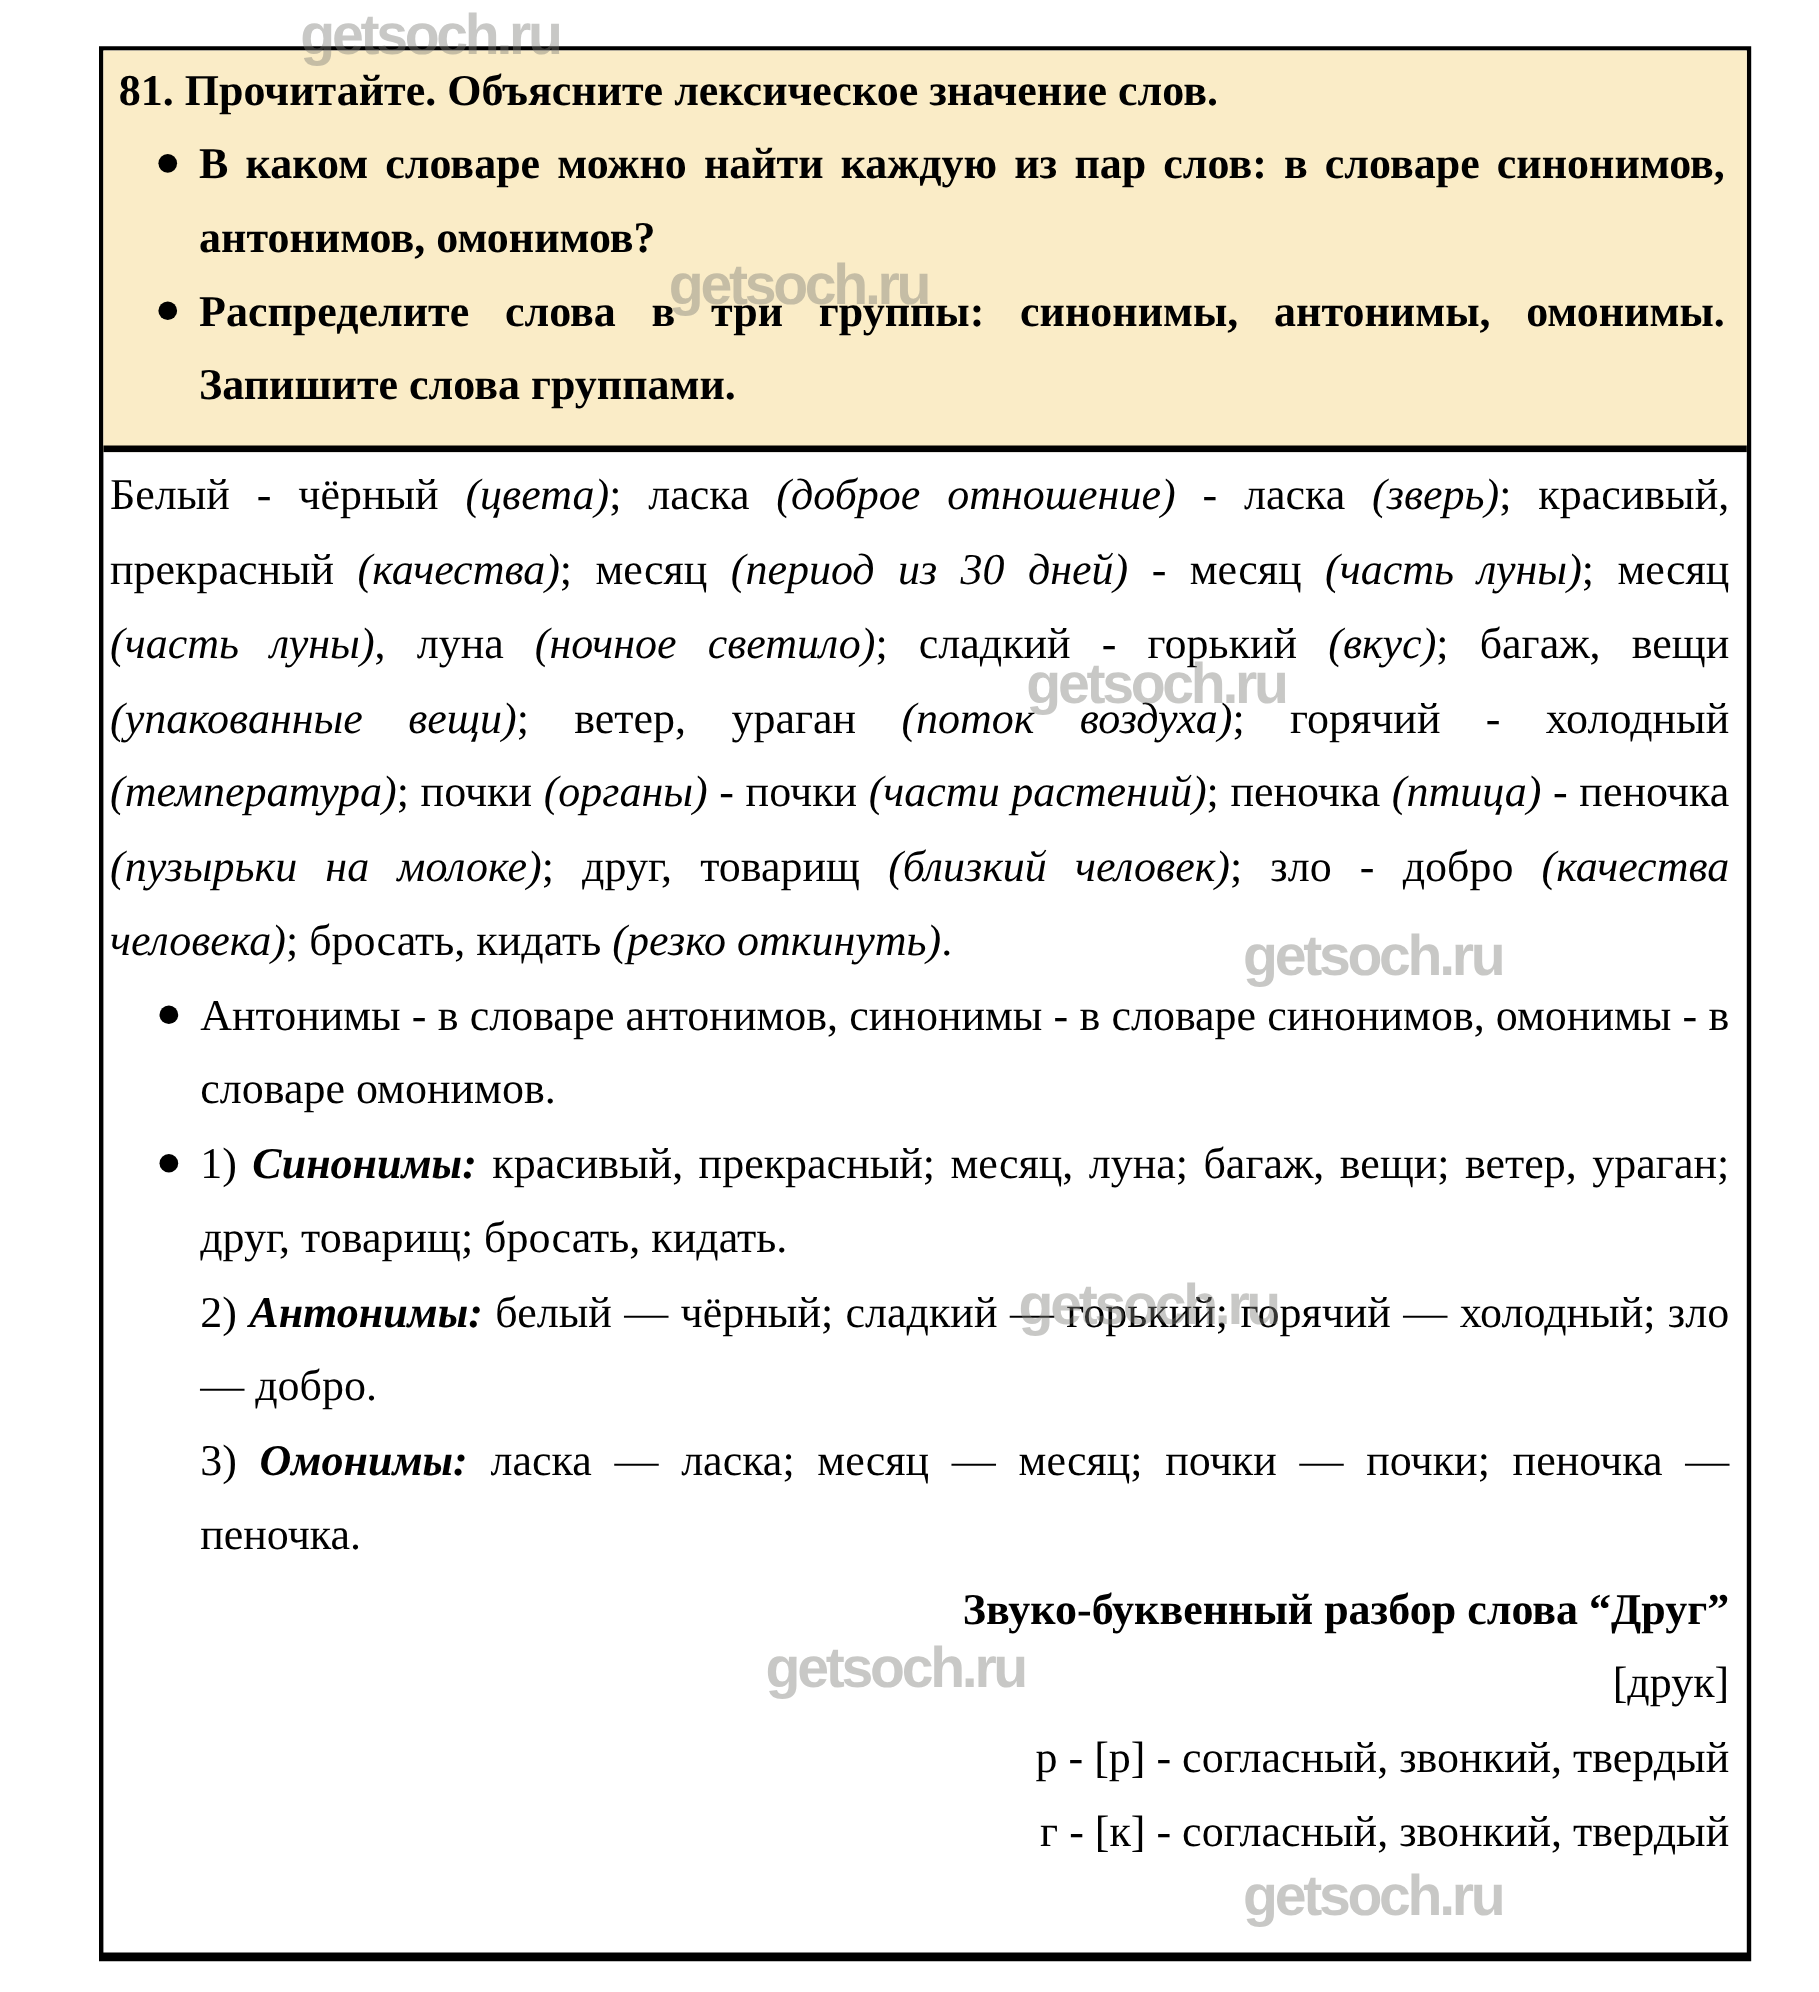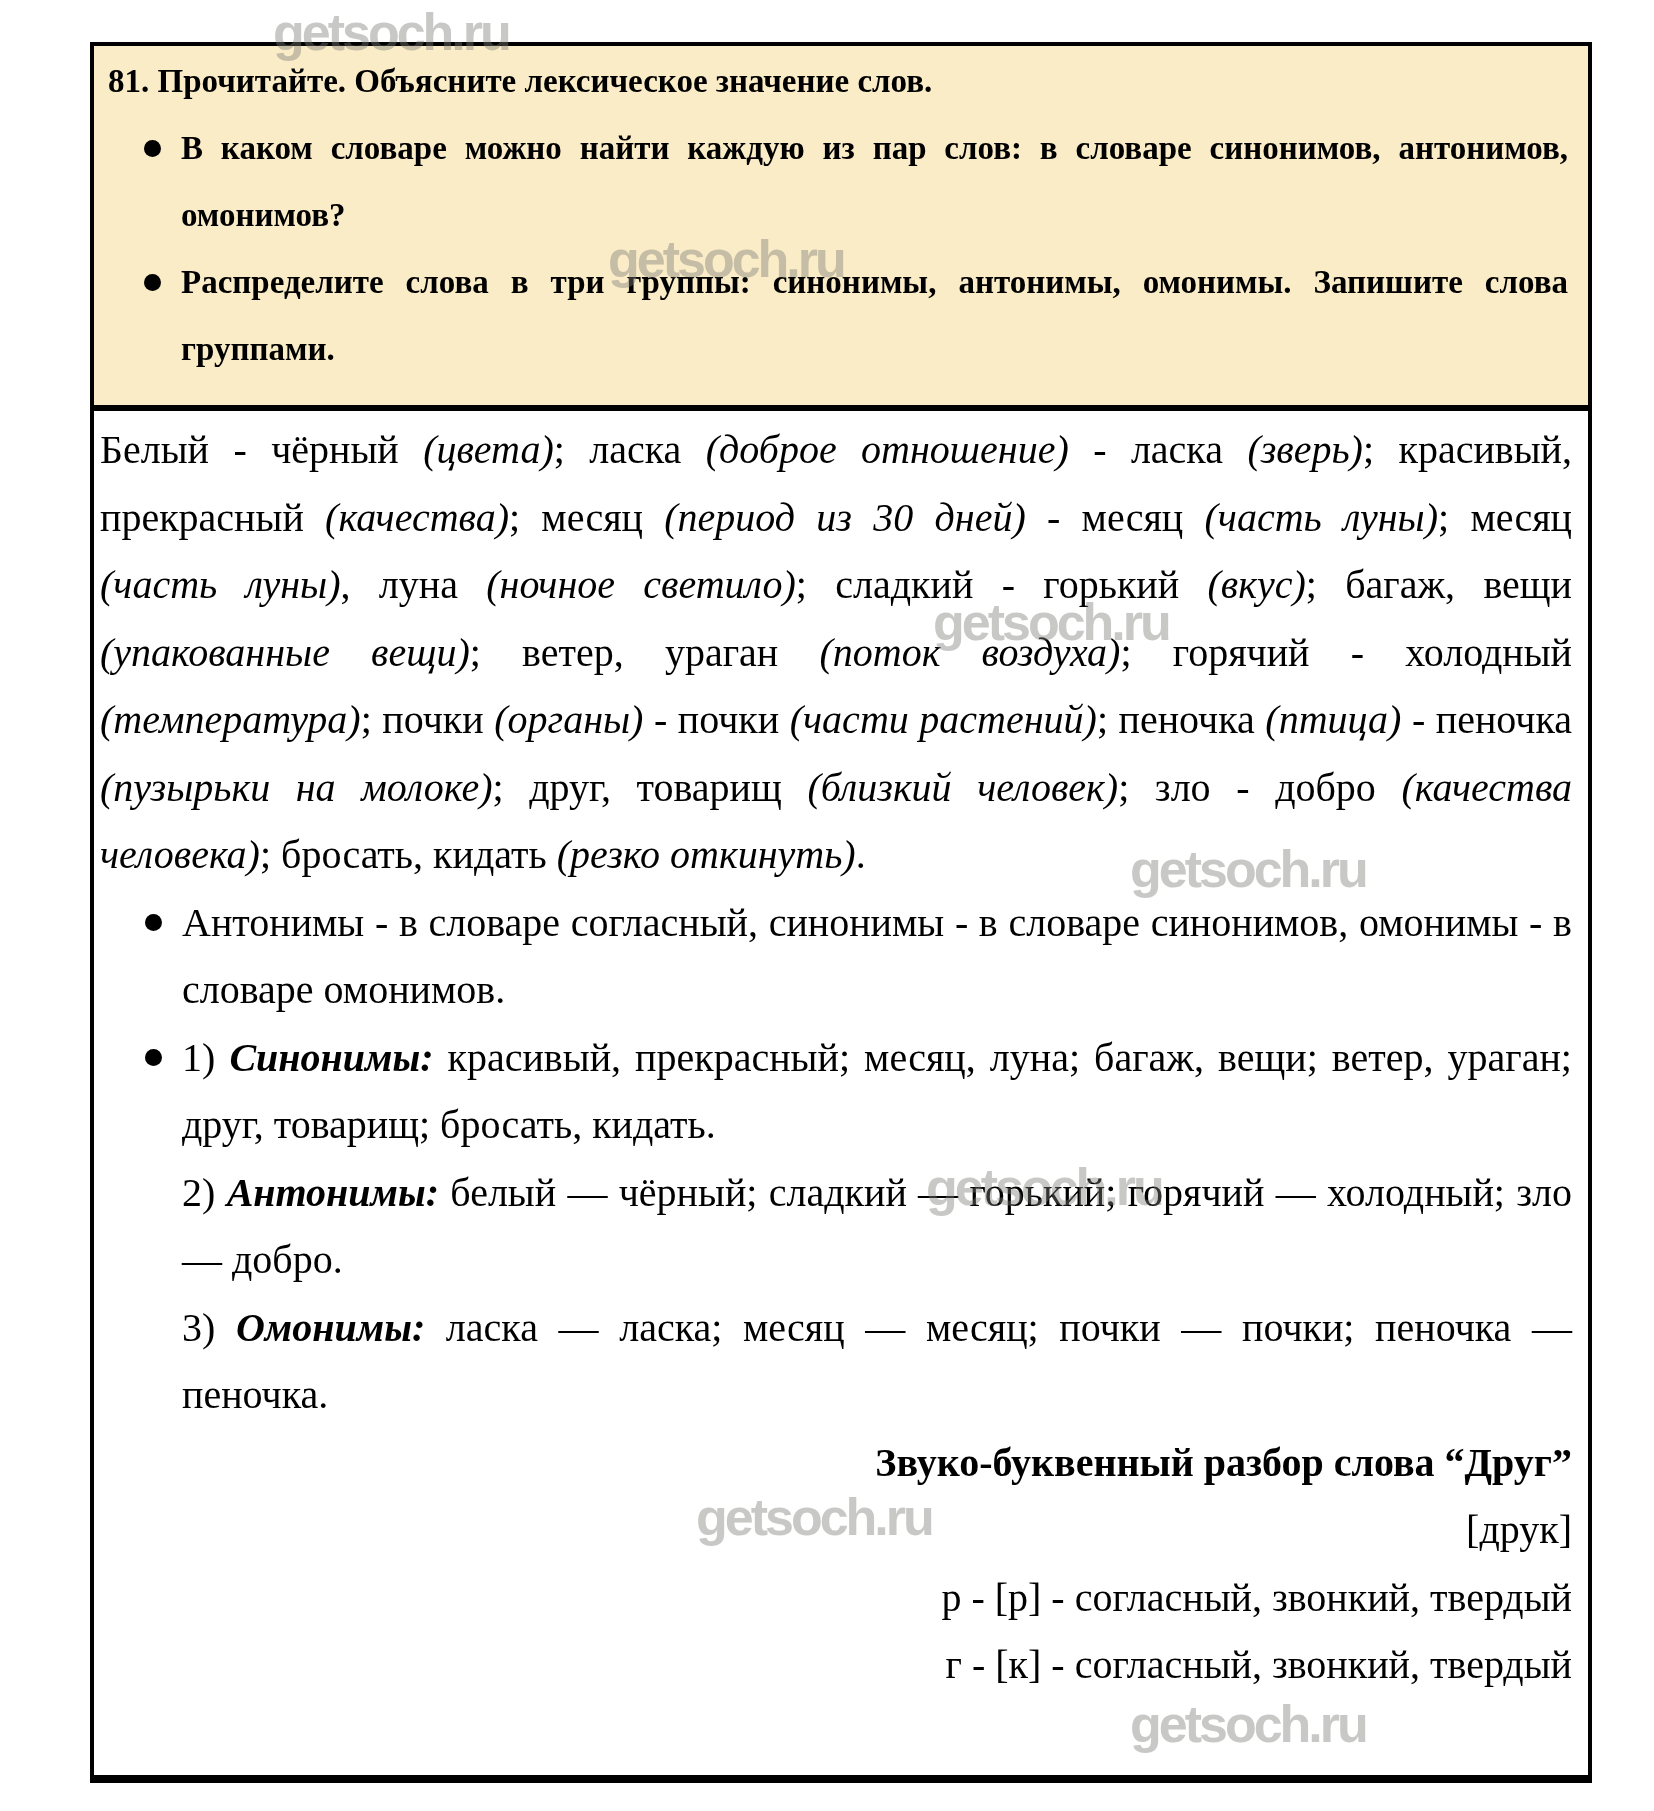--- a/index.html
+++ b/index.html
@@ -13,21 +13,21 @@
   .sheet {
     position: absolute; left: 90px; top: 42px;
     width: 1502px; height: 1741px;
     border: 4px solid #000; border-bottom-width: 8px;
     background: #fff;
   }
   .header {
     background: #faecc7;
     border-bottom: 6px solid #000;
     padding: 2px 20px 22px 14px;
-    font-weight: bold; font-size: 33px; line-height: 67px;
+    font-weight: bold; font-size: 40px; line-height: 67px;
   }
   .title { margin: 0; }
   .hbullet { display: flex; }
   .mark { flex: none; width: 37px; position: relative; }
   .hbullet .mark { margin-left: 36px; }
   .mark::before {
     content: ""; position: absolute; left: 0; top: 25px;
     width: 17px; height: 17px; border-radius: 50%; background: #000;
   }
   .hbullet .txt { flex: 1; text-align: justify; }
@@ -61,21 +61,21 @@
     </div>
     <div class="hbullet">
       <span class="mark"></span>
       <span class="txt">Распределите слова в три группы: синонимы, антонимы, омонимы. Запишите слова группами.</span>
     </div>
   </div>
   <div class="bodytext" id="answer-body">
       <div class="p-just"><span>Белый - чёрный </span><span class="s-i">(цвета)</span><span>; ласка </span><span class="s-i">(доброе отношение)</span><span> - ласка </span><span class="s-i">(зверь)</span><span>; красивый, прекрасный </span><span class="s-i">(качества)</span><span>; месяц </span><span class="s-i">(период из 30 дней)</span><span> - месяц </span><span class="s-i">(часть луны)</span><span>; месяц </span><span class="s-i">(часть луны)</span><span>, луна </span><span class="s-i">(ночное светило)</span><span>; сладкий - горький </span><span class="s-i">(вкус)</span><span>; багаж, вещи </span><span class="s-i">(упакованные вещи)</span><span>; ветер, ураган </span><span class="s-i">(поток воздуха)</span><span>; горячий - холодный </span><span class="s-i">(температура)</span><span>; почки </span><span class="s-i">(органы)</span><span> - почки </span><span class="s-i">(части растений)</span><span>; пеночка </span><span class="s-i">(птица)</span><span> - пеночка </span><span class="s-i">(пузырьки на молоке)</span><span>; друг, товарищ </span><span class="s-i">(близкий человек)</span><span>; зло - добро </span><span class="s-i">(качества человека)</span><span>; бросать, кидать </span><span class="s-i">(резко откинуть)</span><span>.</span></div>
       <div class="p-bullet">
         <span class="mark"></span>
-        <span class="content"><span>Антонимы - в словаре согласный, синонимы - в словаре синонимов, омонимы - в словаре омонимов.</span></span>
+        <span class="content"><span>Антонимы - в словаре антонимов, синонимы - в словаре синонимов, омонимы - в словаре омонимов.</span></span>
       </div>
       <div class="p-bullet">
         <span class="mark"></span>
         <span class="content"><span>1) </span><span class="s-bi">Синонимы:</span><span> красивый, прекрасный; месяц, луна; багаж, вещи; ветер, ураган; друг, товарищ; бросать, кидать.</span></span>
       </div>
       <div class="p-indent"><span>2) </span><span class="s-bi">Антонимы:</span><span> белый — чёрный; сладкий — горький; горячий — холодный; зло — добро.</span></div>
       <div class="p-indent"><span>3) </span><span class="s-bi">Омонимы:</span><span> ласка — ласка; месяц — месяц; почки — почки; пеночка — пеночка.</span></div>
       <div class="p-line"><span class="s-b">Звуко-буквенный разбор слова “Друг”</span></div>
       <div class="p-line"><span>[друк]</span></div>
       <div class="p-line"><span>р - [р] - согласный, звонкий, твердый</span></div>

